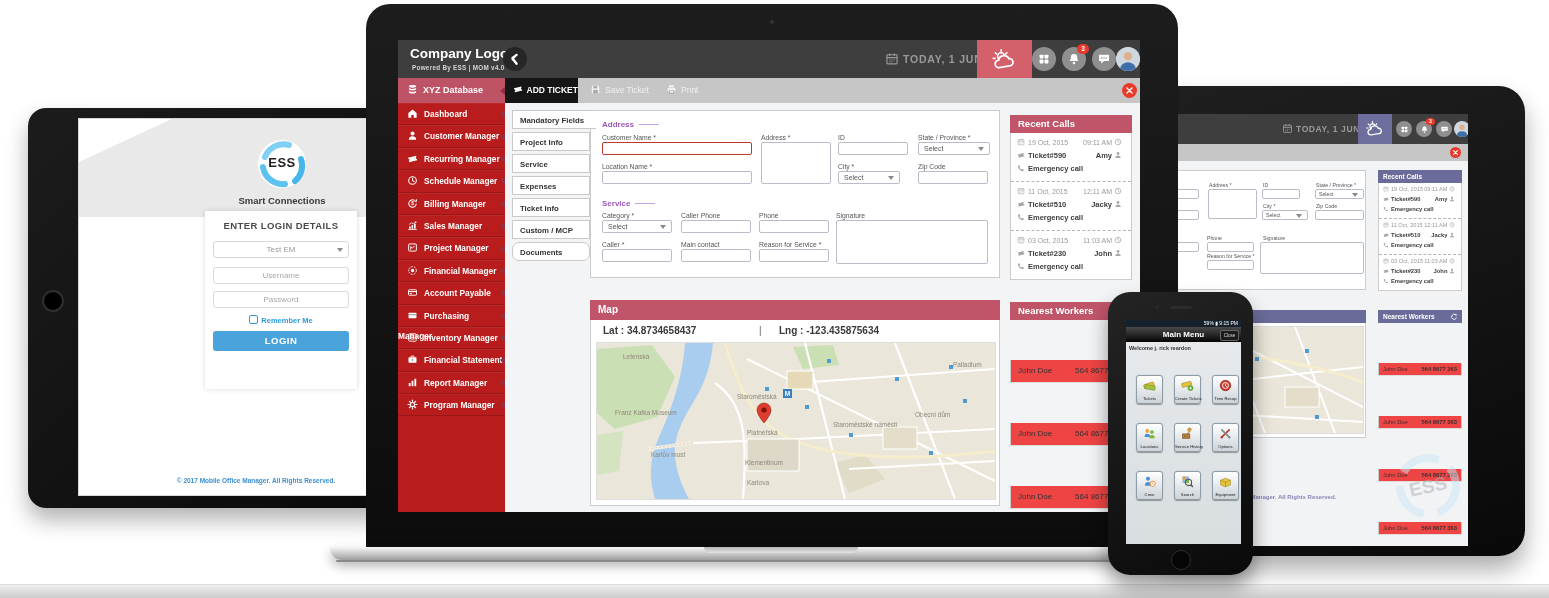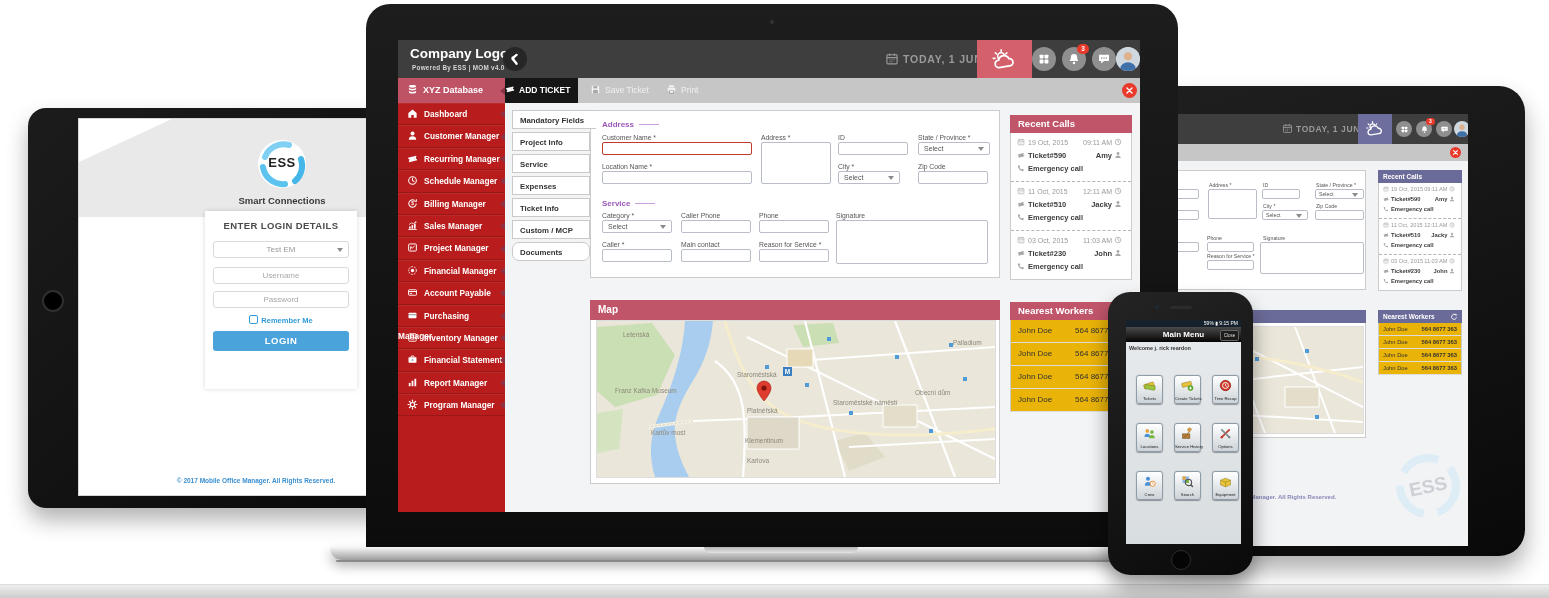--- a/index.html
+++ b/index.html
@@ -59,21 +59,21 @@
   .rcrow b{color:#3c3c3c;font-size:7.5px;}
   .rcr{position:absolute;right:0;top:0;}
   .rcic{width:8px;height:8px;color:#a9a9a9;vertical-align:-1px;margin-right:3px;}
   .rcentry{padding:5px 6px 4px;border-bottom:1px dashed #b5b5b5;}
   .rcentry:last-child{border-bottom:none;}
   .mon .rcrow{height:9px;font-size:5.6px;margin-bottom:1px;}
   .mon .rcrow b{font-size:5.8px;}
   .mon .rcic{width:6px;height:6px;margin-right:2px;}
   .mon .rcentry{padding:3px 4px 2px;}
 
-  .wrow{position:relative;background:#eab308;border-bottom:1px solid #ddd;border-left:1px solid #ccc;border-right:1px solid #ccc;}
+  .wrow{position:relative;background:#ef4444;border-bottom:1px solid #ddd;border-left:1px solid #ccc;border-right:1px solid #ccc;margin-top:40px;}
 
   
   .macbook{left:366px;top:4px;width:812px;height:543px;background:linear-gradient(180deg,#1d1d1d,#0c0c0c);border-radius:24px 24px 0 0;z-index:3;}
   .macbook .cam{position:absolute;left:50%;top:16px;width:4px;height:4px;margin-left:-2px;border-radius:50%;background:#333;}
   .mblabel{position:absolute;left:0;top:524px;width:100%;text-align:center;color:#b6b6b6;font-size:10.5px;}
   .mbase{left:330px;top:547px;width:902px;height:13px;border-radius:0 0 12px 12px;background:linear-gradient(#f7f7f7,#9e9e9e);box-shadow:0 6px 12px rgba(0,0,0,.30);z-index:4;}
   .mbase:after{content:"";position:absolute;left:6px;right:6px;bottom:-2px;height:2px;background:#8a8a8a;border-radius:2px;}
   .mnotch{position:absolute;left:50%;top:0;width:154px;height:6px;margin-left:-77px;background:linear-gradient(#b5b5b5,#e3e3e3);border-radius:0 0 8px 8px;}
   .mbscreen{position:absolute;left:32px;top:36px;width:742px;height:472px;background:#f2f4f6;overflow:hidden;}
 
@@ -89,21 +89,21 @@
   .hcirc{width:24px;height:24px;top:7px;color:#fff;}
   .hcirc .ic{position:absolute;left:5px;top:5px;width:14px;height:14px;}
   .hcirc.avatar{overflow:hidden;background:#cfd8df;}
   .hcirc.avatar .ic{left:0;top:0;width:24px;height:24px;}
   .badge{position:absolute;top:-3px;right:-3px;min-width:10px;height:10px;border-radius:6px;background:#e8392b;color:#fff;font-size:6.5px;line-height:10px;text-align:center;font-weight:bold;padding:0 1px;}
 
   .tb{position:absolute;left:0;top:38px;width:742px;height:25px;background:#c6c6c6;}
   .dbtab{position:absolute;left:0;top:0;width:107px;height:25px;background:#bf5366;color:#fff;font-size:9px;font-weight:bold;line-height:25px;}
   .dbtab .ic{width:11px;height:11px;vertical-align:-2px;margin:0 5px 0 9px;}
   .dbtab:after{content:"";position:absolute;right:0;top:50%;margin-top:-4px;border-top:4px solid transparent;border-bottom:4px solid transparent;border-right:5px solid #8e3246;}
-  .addtab{position:absolute;left:107px;top:0;width:73px;height:25px;background:#161616;color:#fff;font-size:8.5px;font-weight:bold;line-height:25px;text-align:left;}
+  .addtab{position:absolute;left:107px;top:0;width:73px;height:25px;background:#161616;color:#fff;font-size:8.5px;font-weight:bold;line-height:25px;text-align:right;}
   .addtab .ic{width:10px;height:10px;vertical-align:-1px;margin-right:4px;}
   .tbbtn{position:absolute;top:0;height:25px;color:#f0f0f0;font-size:8.5px;line-height:25px;text-align:center;}
   .tbbtn .ic{width:11px;height:11px;vertical-align:-2px;margin-right:4px;}
 
   .sidebar{position:absolute;left:0;top:63px;width:107px;height:409px;background:#b91c1c;}
   .sitem{position:relative;height:20.4px;border-bottom:1px solid rgba(0,0,0,.16);border-top:1px solid rgba(255,255,255,.06);color:#fff;font-size:8.3px;font-weight:bold;line-height:20.4px;cursor:pointer;}
   .sitem .ic{width:11px;height:11px;vertical-align:-2px;margin:0 6px 0 9px;}
   .sitem:after{content:"";position:absolute;right:0;top:50%;margin-top:-4px;border-top:4px solid transparent;border-bottom:4px solid transparent;border-right:5px solid #8e3246;}
 
   .ftab{position:absolute;left:114px;width:78px;height:19px;background:#fff;border:1px solid #c9c9c9;font-size:7.8px;font-weight:bold;color:#333;line-height:19px;padding-left:7px;box-sizing:border-box;cursor:pointer;}
@@ -656,20 +656,25 @@
         <span class="flbl" style="left:11px;top:130px;">Caller *</span>
         <input class="fin" style="left: 11px; top: 138px; width: 70px; height: 13px;">
         <span class="flbl" style="left:90px;top:130px;">Main contact</span>
         <input class="fin" style="left: 90px; top: 138px; width: 70px; height: 13px;">
         <span class="flbl" style="left:168px;top:130px;">Reason for Service *</span>
         <input class="fin" style="left: 168px; top: 138px; width: 70px; height: 13px;">
       </div>
 
       <div class="mappanel">
         <div class="panelhdr maphdr">Map</div>
+        <div class="latlng">
+          <span style="left:12px;">Lat : 34.8734658437</span>
+          <span style="left:168px;color:#999;">|</span>
+          <span style="left:188px;">Lng : -123.435875634</span>
+        </div>
         <div class="mapbody">
           <svg class="mapimg" width="398" height="156" viewBox="0 0 398 156">
             <rect width="398" height="156" fill="#eae6da"></rect>
             <polygon points="0,6 55,2 78,34 60,74 18,86 0,70" fill="#cbdfb4"></polygon>
             <polygon points="0,92 26,88 22,128 0,132" fill="#d4e4c0"></polygon>
             <polygon points="196,4 236,2 242,22 206,26" fill="#cbdfb4"></polygon>
             <polygon points="238,120 268,112 288,136 252,150" fill="#e0dcc8"></polygon>
             <path d="M116 0 C114 22 108 40 97 58 C86 76 76 94 78 114 C80 134 88 148 92 156 L58 156 C52 136 52 116 62 94 C74 68 86 34 88 0 Z" fill="#a9cdee"></path>
             <g stroke="#ffffff" stroke-width="2.2" fill="none">
               <path d="M96 100 L200 96 L398 86"></path>

